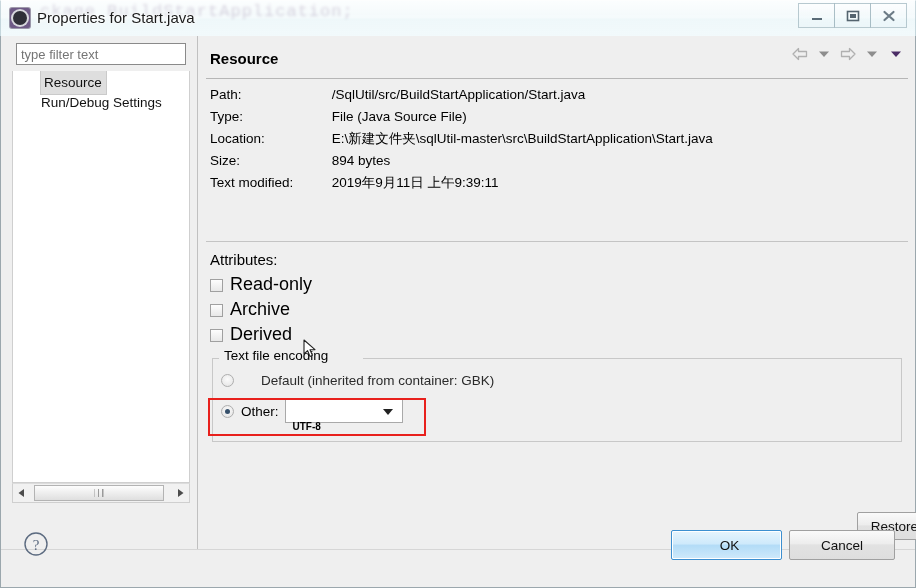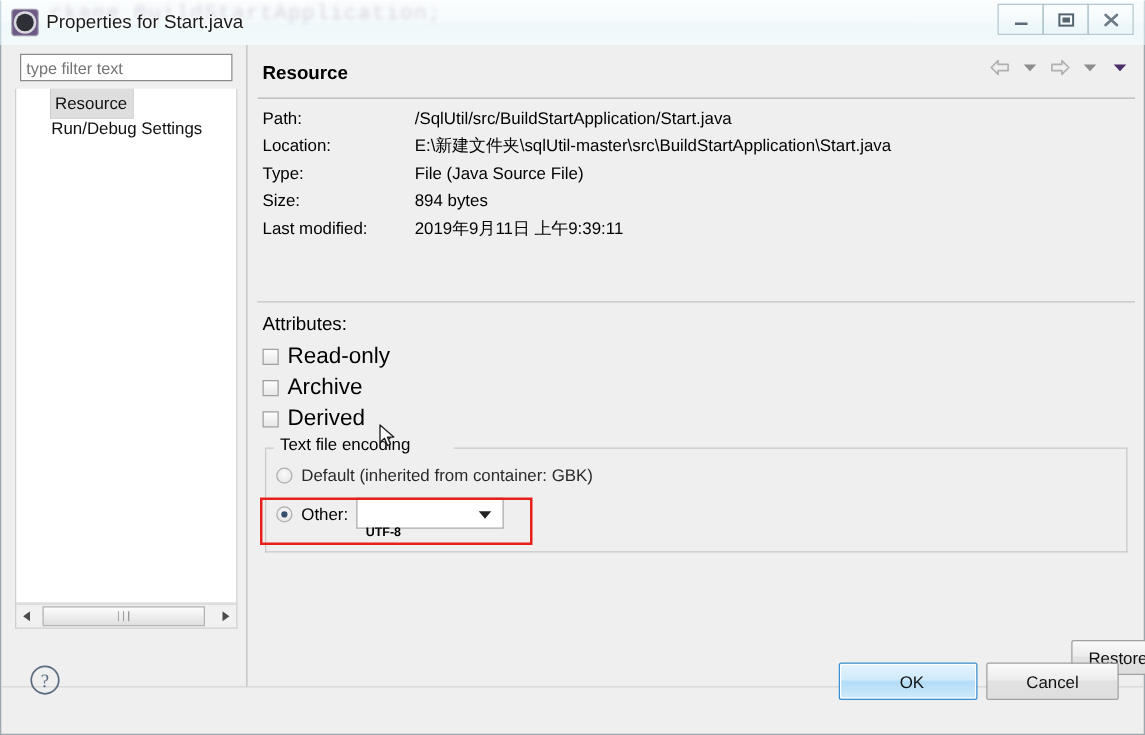--- a/index.html
+++ b/index.html
@@ -349,21 +349,21 @@
     position: relative;
   }
   .radio.checked::after {
     content: "";
     position: absolute;
     left: 3px; top: 3px;
     width: 5px; height: 5px;
     border-radius: 50%;
     background: #36506b;
   }
-  .radio-row.r1 .radio-label { color: #2b2b2b; }
+  .radio-row.r1 .radio-label { color: #2b2b2b; margin-left: 20px; }
 
   .combo {
     display: inline-block;
     position: relative;
     width: 118px;
     height: 25px;
     box-sizing: border-box;
     border: 1px solid #a9a9a9;
     background: #ffffff;
     vertical-align: -7px;
@@ -540,33 +540,33 @@
             </svg>
         </div>
       </div>
 
       <div class="info">
         <div class="info-row">
           <span class="info-key">Path:</span>
           <span class="info-val">/SqlUtil/src/BuildStartApplication/Start.java</span>
         </div>
         <div class="info-row">
+          <span class="info-key">Type:</span>
+          <span class="info-val">File  (Java Source File)</span>
+        </div>
+        <div class="info-row">
           <span class="info-key">Location:</span>
           <span class="info-val">E:\新建文件夹\sqlUtil-master\src\BuildStartApplication\Start.java</span>
-        </div>
-        <div class="info-row">
-          <span class="info-key">Type:</span>
-          <span class="info-val">File  (Java Source File)</span>
         </div>
         <div class="info-row">
           <span class="info-key">Size:</span>
           <span class="info-val">894  bytes</span>
         </div>
         <div class="info-row">
-          <span class="info-key">Last modified:</span>
+          <span class="info-key">Text modified:</span>
           <span class="info-val">2019年9月11日 上午9:39:11</span>
         </div>
       </div>
 
       <div class="info-rule"></div>
 
       <div class="attrs">
         <div class="attr-title">Attributes:</div>
 
         <div class="chk-row">

